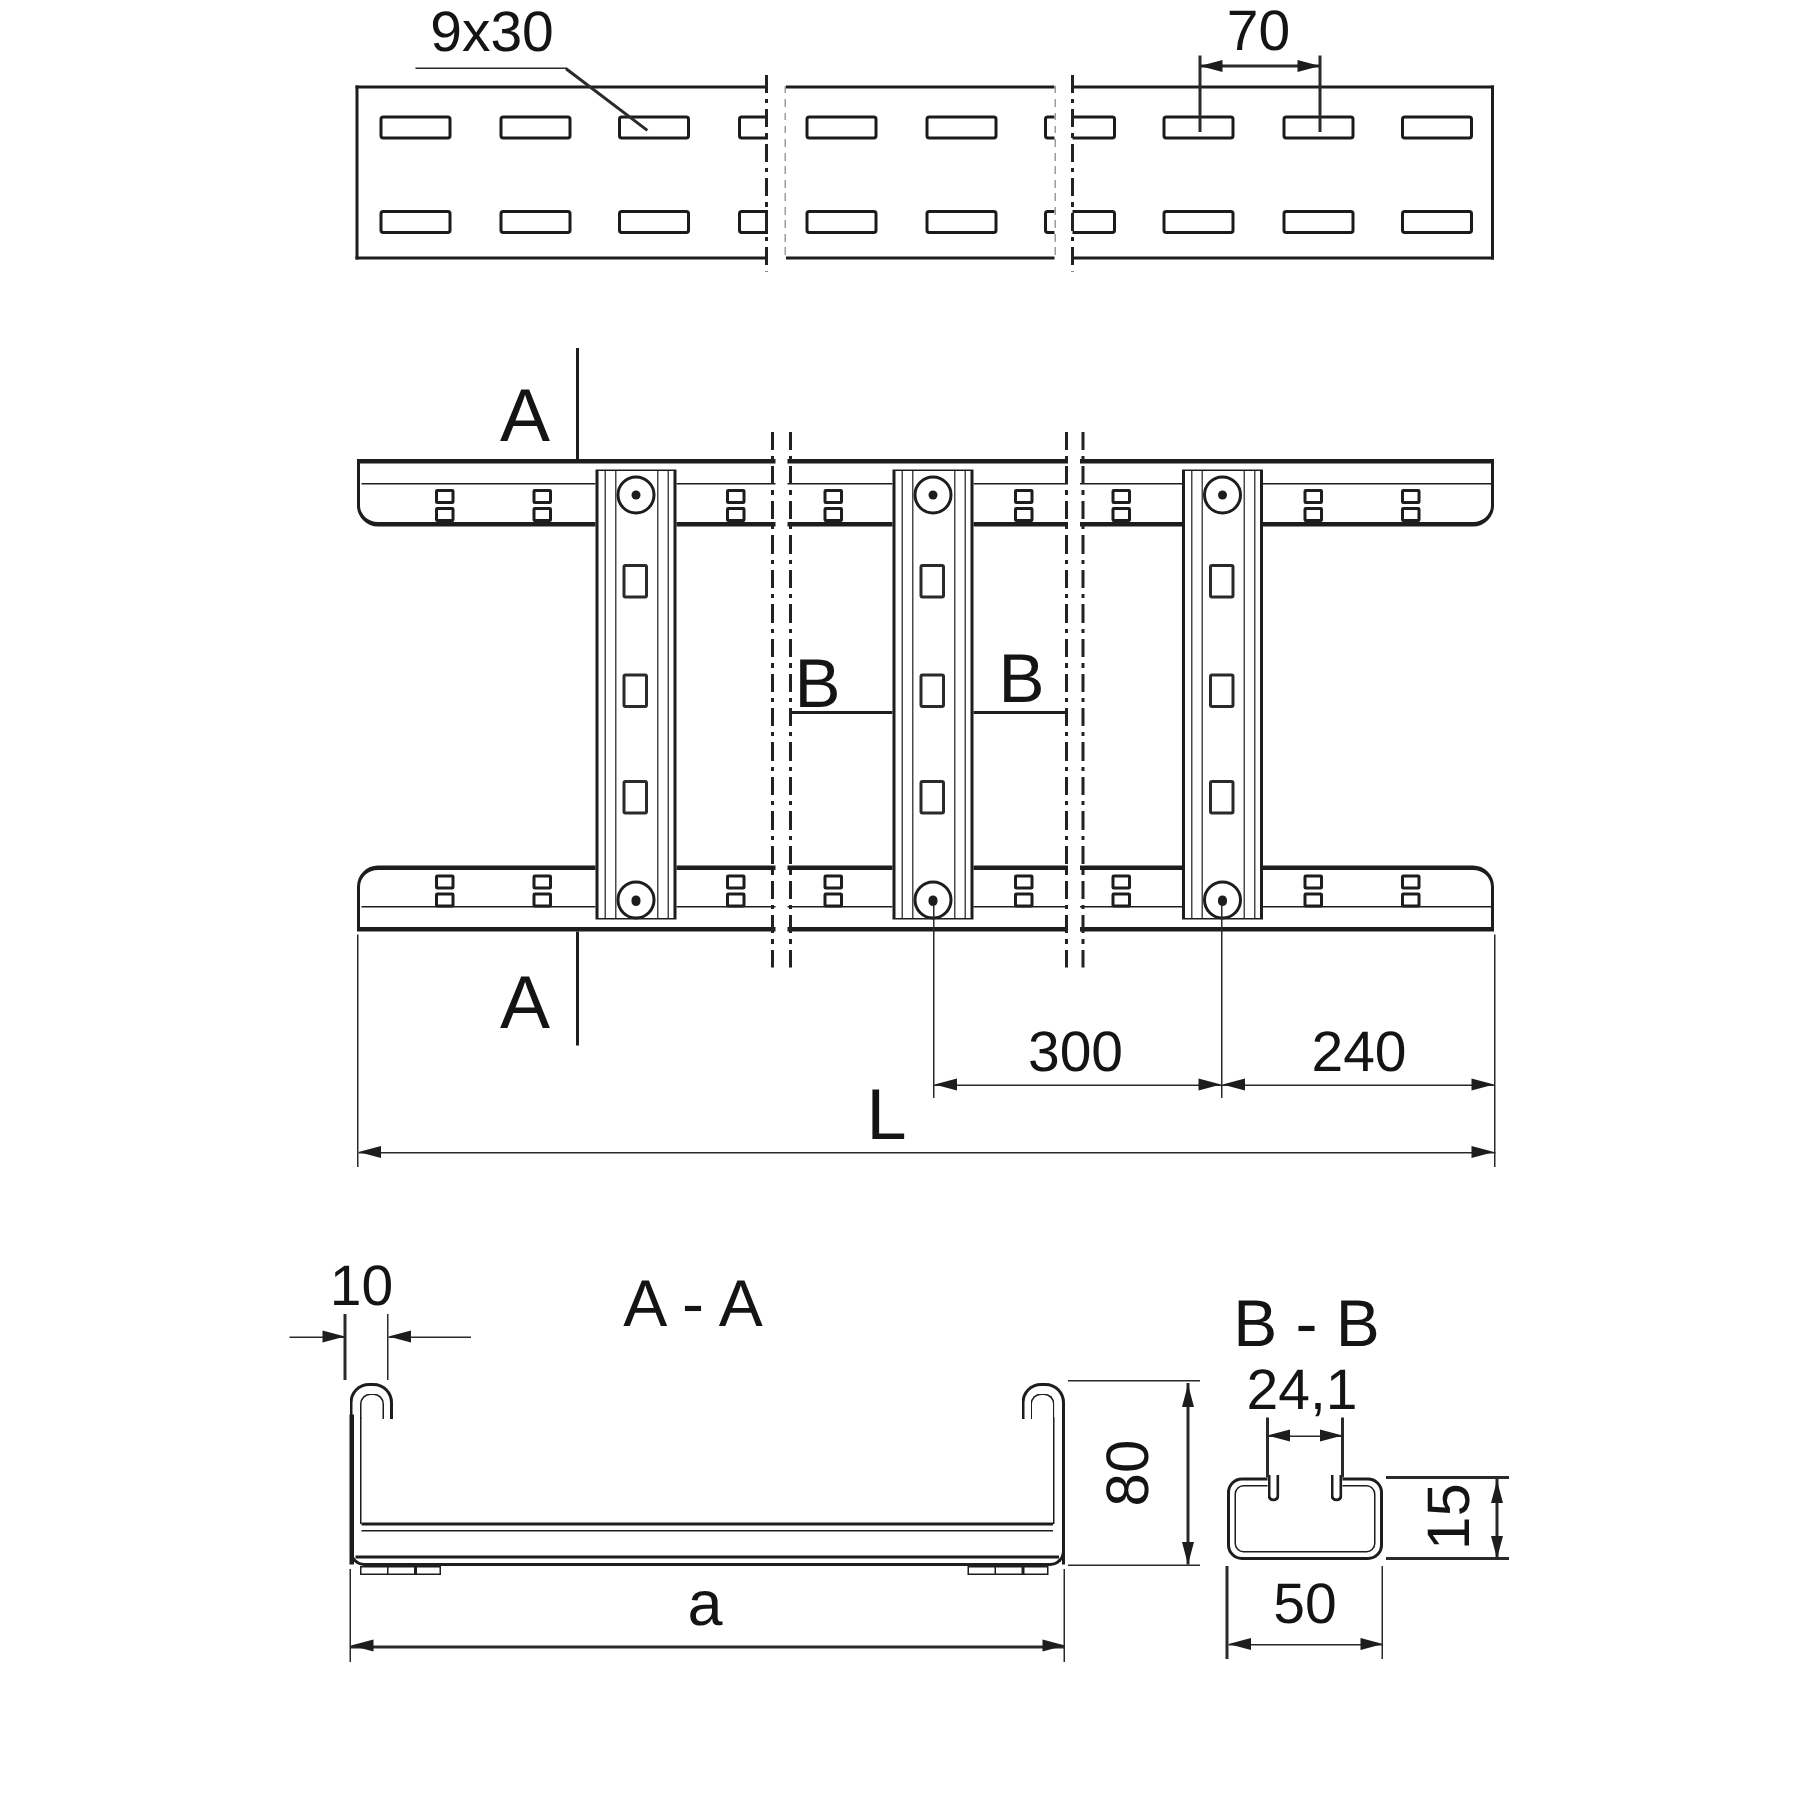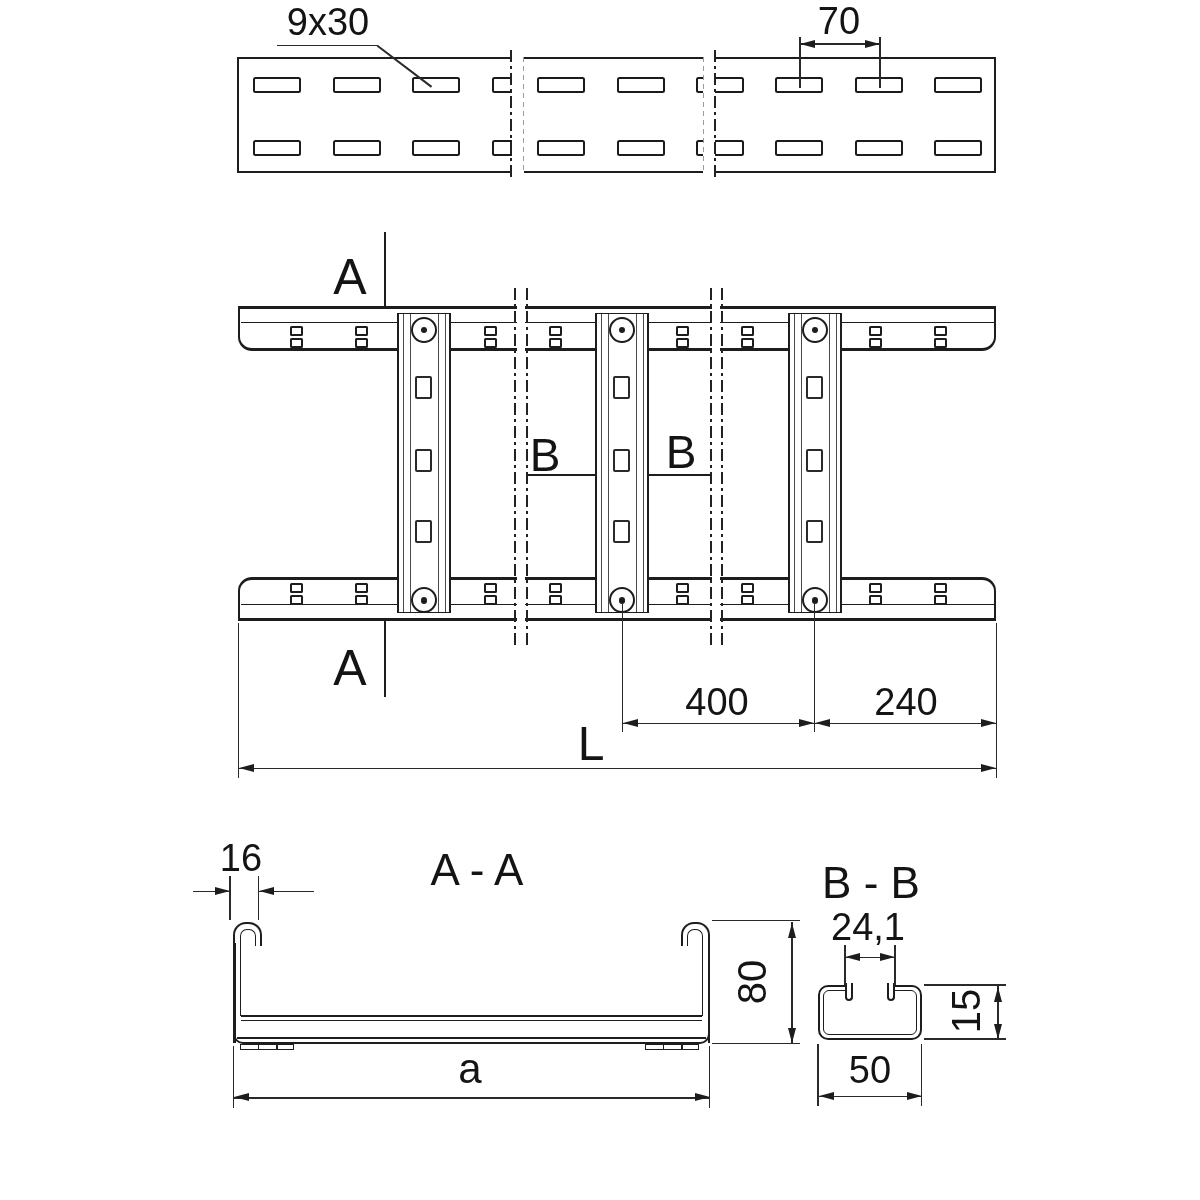--- a/index.html
+++ b/index.html
@@ -174,21 +174,21 @@
 
     <div class="dln" style="left:621.6px;top:604px;width:1.5px;height:128px;"></div>
     <div class="dln" style="left:813.6px;top:604px;width:1.5px;height:128px;"></div>
     <div class="dln" style="left:237.8px;top:623px;width:1.5px;height:155px;"></div>
     <div class="dln" style="left:995.8px;top:623px;width:1.5px;height:155px;"></div>
     <div class="dln" style="left:622px;top:722.5px;width:374px;height:1.5px;"></div>
     <div class="ar w" style="left:622.5px;top:718.5px;"></div>
     <div class="ar e" style="left:798.5px;top:718.5px;"></div>
     <div class="ar w" style="left:814.5px;top:718.5px;"></div>
     <div class="ar e" style="left:981px;top:718.5px;"></div>
-    <div class="txt" style="left:717px;top:702px;font-size:38px;">400</div>
+    <div class="txt" style="left:717px;top:702px;font-size:38px;">300</div>
     <div class="txt" style="left:906px;top:702px;font-size:38px;">240</div>
     <div class="dln" style="left:238.5px;top:767.5px;width:758px;height:1.5px;"></div>
     <div class="ar w" style="left:238.5px;top:763.8px;"></div>
     <div class="ar e" style="left:981px;top:763.8px;"></div>
     <div class="txt" style="left:591px;top:744px;font-size:48px;">L</div>
   </div>
 
   <div class="grp">
     <div class="box" style="left:233px;top:922px;width:29px;height:23.5px;border-width:2.5px 2.5px 0 2.5px;border-radius:13px 13px 0 0;background:transparent;"></div>
     <div class="box" style="left:239.8px;top:928.5px;width:16px;height:17.5px;border-width:1.6px 1.6px 0 1.6px;border-radius:7px 7px 0 0;background:transparent;"></div>
@@ -202,29 +202,29 @@
     <div class="ln" style="left:241px;top:1020px;width:461px;height:1.4px;"></div>
     <div class="ln" style="left:237px;top:1037.3px;width:469px;height:1.4px;"></div>
     <div class="box" style="left:233px;top:1028px;width:477px;height:15.5px;border-width:0 2.5px 2.5px 2.5px;border-radius:0 0 10px 10px;background:transparent;"></div>
     <div class="box" style="left:240px;top:1043.5px;width:54px;height:6.5px;border-width:1.8px;background:transparent;"></div>
     <div class="ln" style="left:257.5px;top:1044px;width:1.5px;height:5.5px;"></div>
     <div class="ln" style="left:276px;top:1044px;width:1.5px;height:5.5px;"></div>
     <div class="box" style="left:645px;top:1043.5px;width:54px;height:6.5px;border-width:1.8px;background:transparent;"></div>
     <div class="ln" style="left:662.5px;top:1044px;width:1.5px;height:5.5px;"></div>
     <div class="ln" style="left:681px;top:1044px;width:1.5px;height:5.5px;"></div>
 
-    <div class="txt" style="left:477px;top:870px;font-size:44px;">A - A</div>
+    <div class="txt" style="left:462px;top:870px;font-size:44px;">A - A</div>
 
     <div class="dln" style="left:229.4px;top:876px;width:1.5px;height:44px;"></div>
     <div class="dln" style="left:257.9px;top:876px;width:1.5px;height:44px;"></div>
     <div class="dln" style="left:193px;top:890.5px;width:37px;height:1.5px;"></div>
     <div class="dln" style="left:258.5px;top:890.5px;width:55px;height:1.5px;"></div>
     <div class="ar e" style="left:215px;top:886.8px;"></div>
     <div class="ar w" style="left:258.5px;top:886.8px;"></div>
-    <div class="txt" style="left:241px;top:858px;font-size:38px;">16</div>
+    <div class="txt" style="left:241px;top:858px;font-size:38px;">10</div>
 
     <div class="dln" style="left:712px;top:919.8px;width:88px;height:1.5px;"></div>
     <div class="dln" style="left:712px;top:1042.8px;width:88px;height:1.5px;"></div>
     <div class="dln" style="left:791.2px;top:922px;width:1.5px;height:121px;"></div>
     <div class="ar n" style="left:787.5px;top:923px;"></div>
     <div class="ar s" style="left:787.5px;top:1027.5px;"></div>
     <div class="txt rot" style="left:752px;top:982px;font-size:40px;">80</div>
 
     <div class="dln" style="left:232.8px;top:1046px;width:1.5px;height:62px;"></div>
     <div class="dln" style="left:708.8px;top:1046px;width:1.5px;height:62px;"></div>

